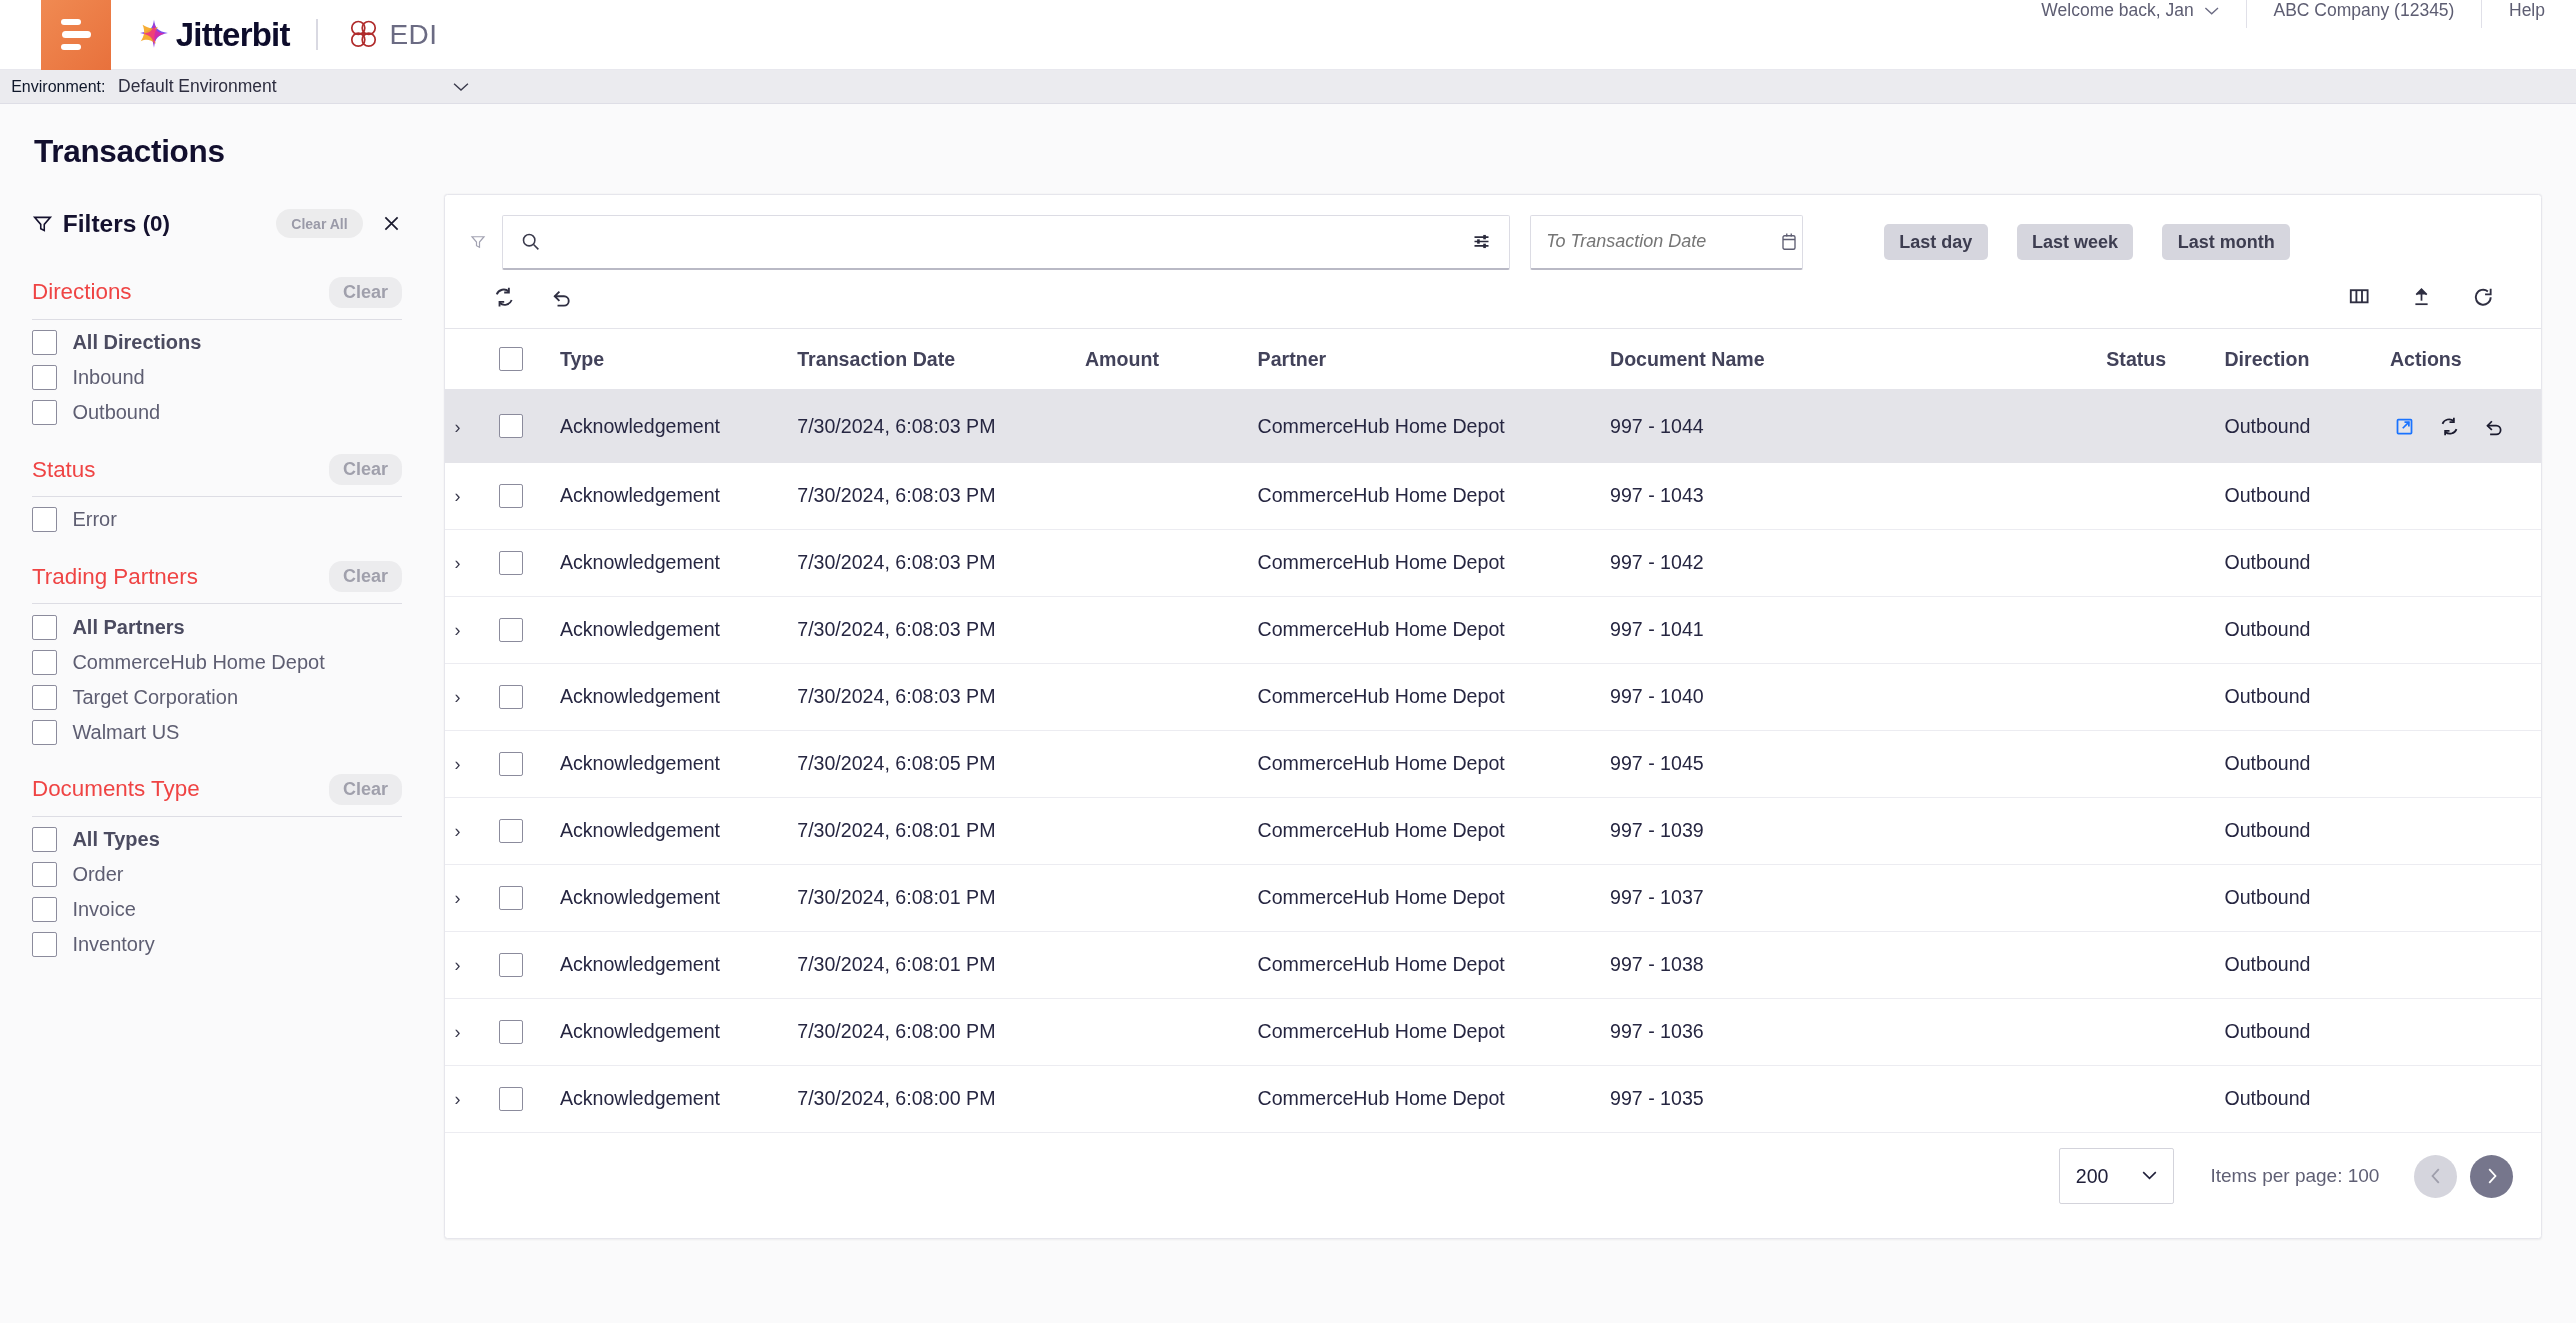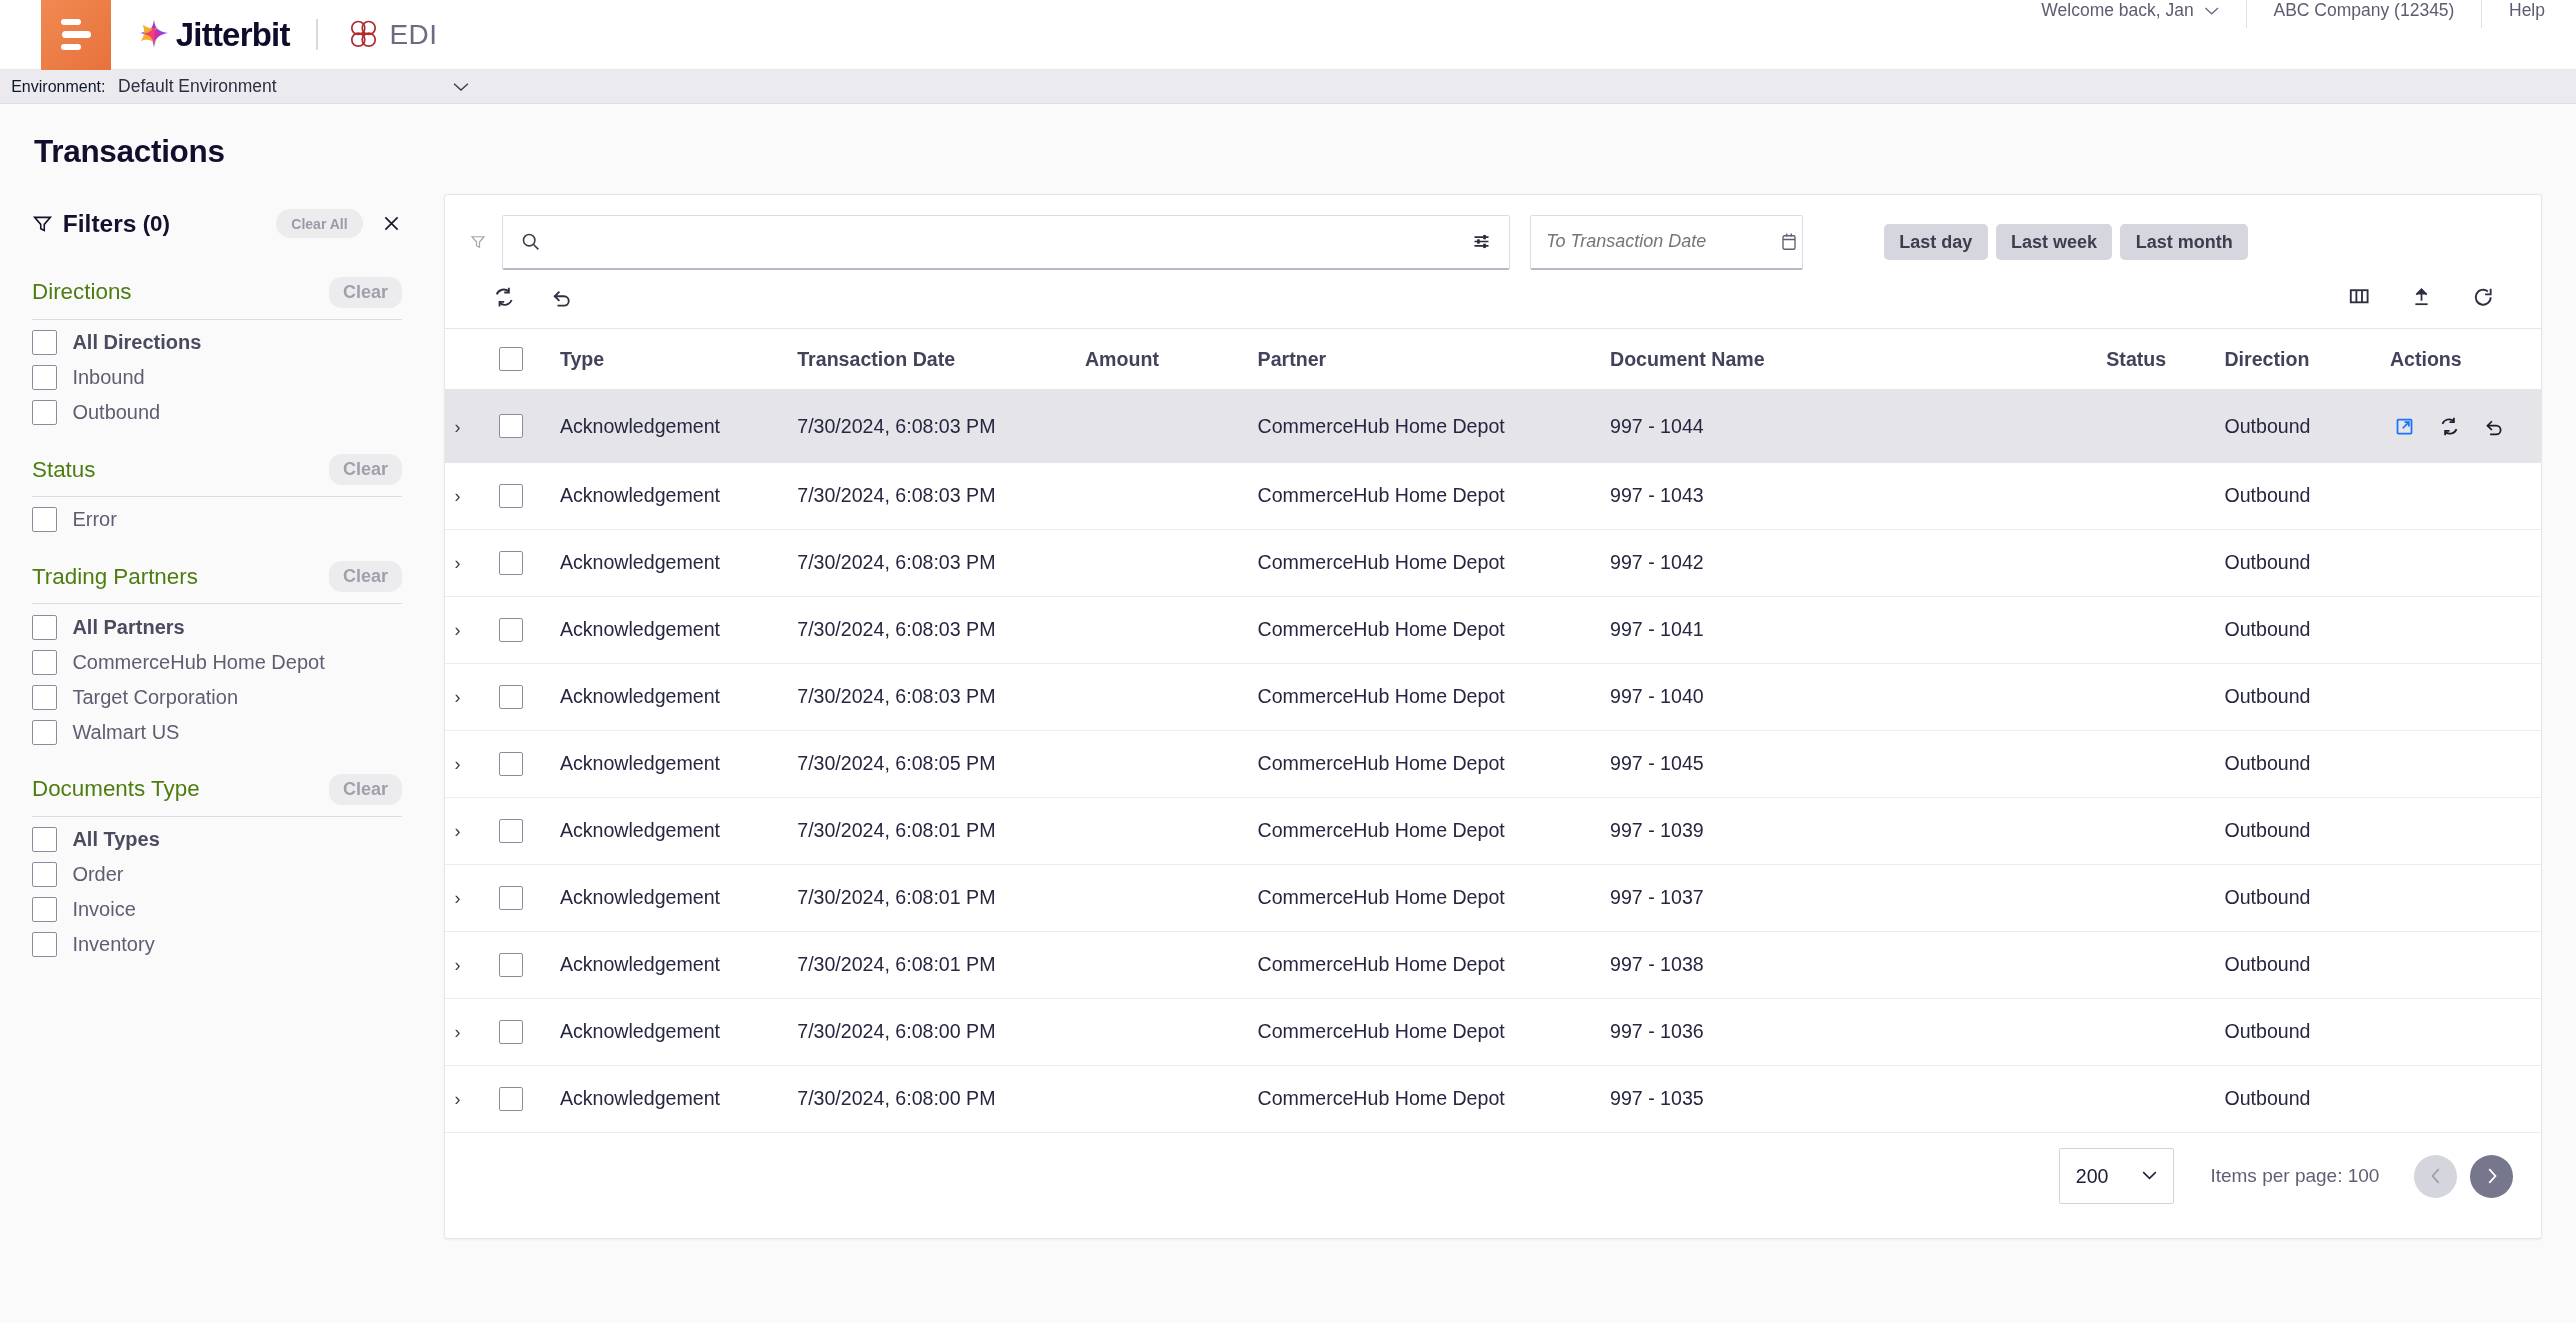--- a/index.html
+++ b/index.html
@@ -104,21 +104,21 @@
     border-radius: 15.4px; padding: 6.3px 15.4px; cursor: pointer;
     white-space: nowrap;
   }
   .close-x { margin-left: 18px; cursor: pointer; display: flex; }
 
   .fgroup { margin-bottom: 24px; }
   .fgroup-head {
     display: flex; align-items: center;
     padding-bottom: 11.2px;
   }
-  .fgroup-title { font-size: 22.4px; color: #4d7c0f; font-weight: 400; }
+  .fgroup-title { font-size: 22.4px; color: #ef4444; font-weight: 400; }
   .clear-btn {
     margin-left: auto; background: #ececee; color: #a0a0ac;
     font-size: 18px; font-weight: 700; border-radius: 12.6px;
     padding: 4.9px 14px; cursor: pointer;
   }
   .fgroup-rule { height: 0.7px; background: #dddde4; margin-bottom: 5.6px; }
   .fopt {
     display: flex; align-items: center;
     height: 35px; cursor: pointer;
   }
@@ -171,21 +171,21 @@
     flex: none;
   }
   .date-field.second { margin-left: 19.6px; }
   .date-input {
     flex: 1; border: none; outline: none; background: transparent;
     font-size: 18px; font-style: italic; color: #8d8d9e;
     font-family: "Liberation Sans", sans-serif;
   }
   .cal-icon { display: flex; flex: none; cursor: pointer; }
 
-  .quick-chips { display: flex; margin-left: 34px; gap: 8px; flex: none; padding-left: 47px; }
+  .quick-chips { display: flex; margin-left: 34px; gap: 29px; flex: none; padding-left: 47px; }
   .chip {
     background: #d6d6de; color: #3d3d50;
     font-size: 18px; font-weight: 700;
     padding: 7.7px 15.4px; border-radius: 4.9px;
     cursor: pointer; white-space: nowrap;
   }
 
   .icons-row {
     display: flex; align-items: center;
     padding: 12.6px 24px 15.4px 24px;

